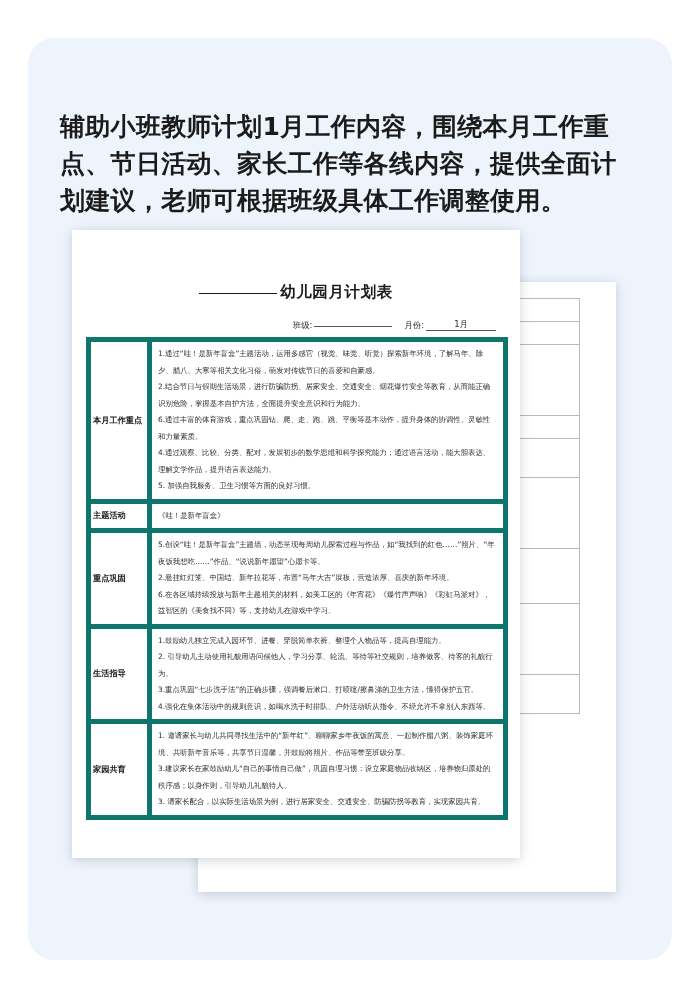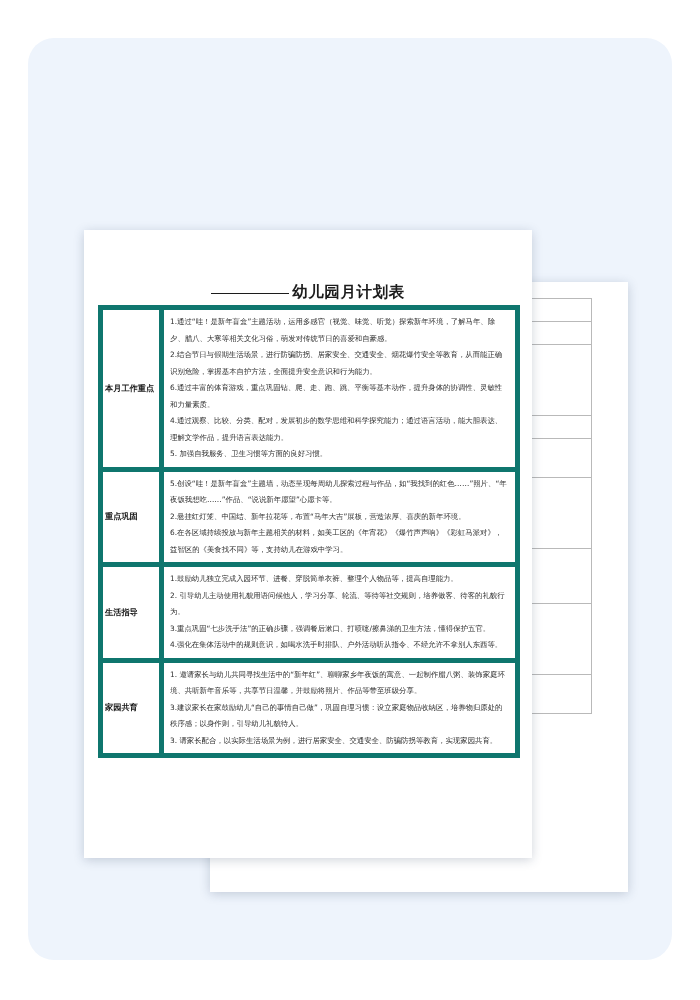--- a/index.html
+++ b/index.html
@@ -22,21 +22,20 @@
     position:absolute;left:60px;top:108px;width:580px;
     font-size:25px;line-height:37px;color:#1b1b1b;
     font-weight:700;letter-spacing:.3px;
     font-family:"DejaVu Sans","Liberation Sans",sans-serif;
   }
 
   
   .doc{
     position:absolute;background:#ffffff;
     box-shadow:0 2px 10px rgba(40,60,90,.22);
-    margin-left:12px;
   }
   
   .doc-back{
     left:198px;top:282px;width:418px;height:610px;
     overflow:hidden;
   }
   .doc-front{
     left:72px;top:230px;width:448px;height:628px;
     overflow:hidden;
   }
@@ -97,20 +96,21 @@
   }
   table.plan td.body p{margin:0;}
 </style>
 </head>
 <body>
 
 <div class="stage">
 
   <div class="card"></div>
 
+  <div class="intro">辅助小班教师计划1月工作内容，围绕本月工作重点、节日活动、家长工作等各线内容，提供全面计划建议，老师可根据班级具体工作调整使用。</div>
 
   <div class="doc doc-back">
     <div class="back-inner">
       <table class="back-tbl">
         <tbody>
             <tr>
               <td style="white-space: pre-line;">律作息、持续培养良好</td>
             </tr>
             <tr>
               <td style="white-space: pre-line;">标</td>
@@ -153,35 +153,44 @@
       </table>
     </div>
   </div>
 
   <div class="doc doc-front">
 
     <div class="doc-title">
       <span class="blank"></span><span>幼儿园月计划表</span>
     </div>
 
+    <div class="meta">
+      <span>班级:</span><span class="blank b1"></span><span>月份:</span><span class="blank b2">1月</span>
+    </div>
 
     <div class="tbl-wrap">
       <table class="plan">
         <tbody>
             <tr>
               <td class="label">本月工作重点</td>
               <td class="body">
                 <p>1.通过“哇！是新年盲盒”主题活动，运用多感官（视觉、味觉、听觉）探索新年环境，了解马年、除夕、腊八、大寒等相关文化习俗，萌发对传统节日的喜爱和自豪感。</p>
                 <p>2.结合节日与假期生活场景，进行防骗防拐、居家安全、交通安全、烟花爆竹安全等教育，从而能正确识别危险，掌握基本自护方法，全面提升安全意识和行为能力。</p>
                 <p>6.通过丰富的体育游戏，重点巩固钻、爬、走、跑、跳、平衡等基本动作，提升身体的协调性、灵敏性和力量素质。</p>
                 <p>4.通过观察、比较、分类、配对，发展初步的数学思维和科学探究能力；通过语言活动，能大胆表达、理解文学作品，提升语言表达能力。</p>
                 <p>5. 加强自我服务、卫生习惯等方面的良好习惯。</p>
               </td>
             </tr>
             <tr>
+              <td class="label">主题活动</td>
+              <td class="body">
+                <p>《哇！是新年盲盒》</p>
+              </td>
+            </tr>
+            <tr>
               <td class="label">重点巩固</td>
               <td class="body">
                 <p>5.创设“哇！是新年盲盒”主题墙，动态呈现每周幼儿探索过程与作品，如“我找到的红色……”照片、“年夜饭我想吃……”作品、“说说新年愿望”心愿卡等。</p>
                 <p>2.悬挂红灯笼、中国结、新年拉花等，布置“马年大吉”展板，营造浓厚、喜庆的新年环境。</p>
                 <p>6.在各区域持续投放与新年主题相关的材料，如美工区的《年宵花》《爆竹声声响》《彩虹马派对》，益智区的《美食找不同》等，支持幼儿在游戏中学习。</p>
               </td>
             </tr>
             <tr>
               <td class="label">生活指导</td>
               <td class="body">

